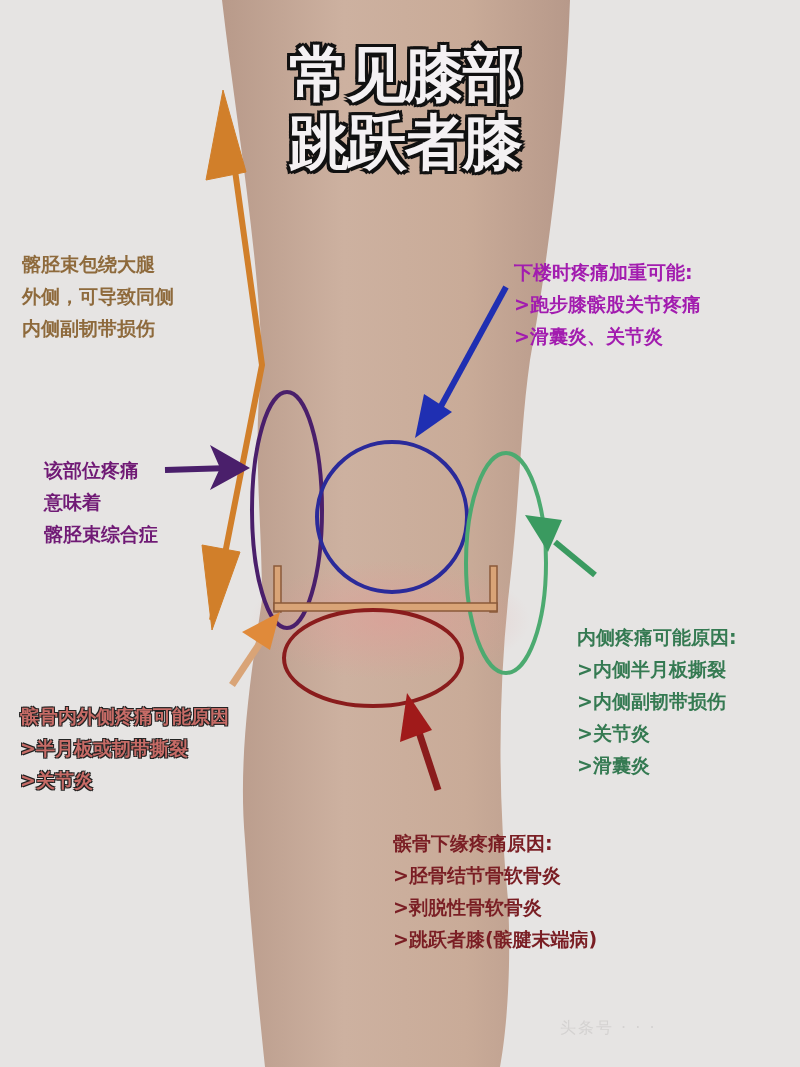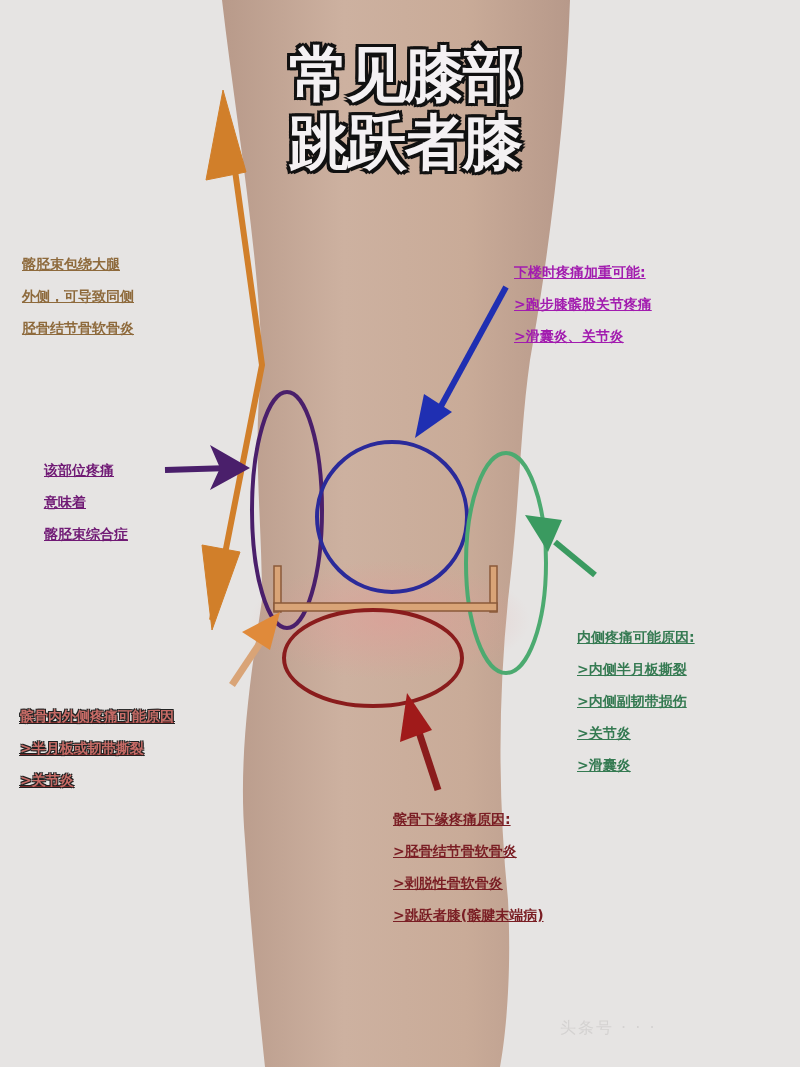--- a/index.html
+++ b/index.html
@@ -1,29 +1,29 @@
 <!DOCTYPE html>
 <html><head>
 <meta charset="utf-8">
 <style>
   html, body { margin: 0; padding: 0; }
   body { width: 800px; height: 1067px; position: relative; overflow: hidden; background: #e6e4e3; font-family: "DejaVu Sans", "Liberation Sans", sans-serif; }
   .canvas { position: absolute; left: 0; top: 0; width: 800px; height: 1067px; }
   .canvas svg { position: absolute; left: 0; top: 0; }
   .title { position: absolute; left: 270px; top: 40px; width: 270px; text-align: center; font-weight: bold; font-size: 60px; line-height: 68px; color: #f4f1f3; letter-spacing: -2px;
     text-shadow: -3px -3px 0 #111, 3px -3px 0 #111, -3px 3px 0 #111, 3px 3px 0 #111, 0 3px 0 #111, 0 -3px 0 #111, 3px 0 0 #111, -3px 0 0 #111; }
-  .label { position: absolute; font-weight: bold; font-size: 14px; line-height: 32px; white-space: nowrap; text-decoration: underline; }
+  .label { position: absolute; font-weight: bold; font-size: 19px; line-height: 32px; white-space: nowrap; }
   .label div { display: block; }
   .it-band { left: 22px; top: 248px; color: #8e6a3c; }
   .itbs { left: 44px; top: 454px; color: #701a75; }
   .patellofem { left: 514px; top: 256px; color: #a21caf; }
   .medial { left: 577px; top: 577px; color: #357a52; margin-top: 44px; }
   .lateral { left: 20px; top: 700px; color: #7a2c2c; }
   .lateral div { text-shadow: -1px -1px 0 #222, 1px -1px 0 #222, -1px 1px 0 #222, 1px 1px 0 #222; color: #c66b66; }
-  .inferior { left: 393px; top: 803px; color: #7a1e24; }
+  .inferior { left: 393px; top: 827px; color: #7a1e24; }
   .watermark { position: absolute; left: 560px; top: 1018px; font-size: 16px; color: #d4d2d1; letter-spacing: 2px; }
 </style>
 </head>
 <body>
 
 <div class="canvas">
   <svg width="800" height="1067" viewBox="0 0 800 1067">
     <defs>
       <linearGradient id="skin" x1="0" x2="1" y1="0" y2="0">
         <stop offset="0" stop-color="#b89a8a"></stop>
@@ -87,21 +87,21 @@
   </svg>
 
   <div class="title">
     <div>常见膝部</div>
     <div>跳跃者膝</div>
   </div>
 
   <div class="label it-band">
     <div>髂胫束包绕大腿</div>
     <div>外侧，可导致同侧</div>
-    <div>胫骨结节骨软骨炎</div>
+    <div>内侧副韧带损伤</div>
   </div>
 
   <div class="label itbs">
     <div>该部位疼痛</div>
     <div>意味着</div>
     <div>髂胫束综合症</div>
   </div>
 
   <div class="label patellofem">
     <div>下楼时疼痛加重可能:</div>

